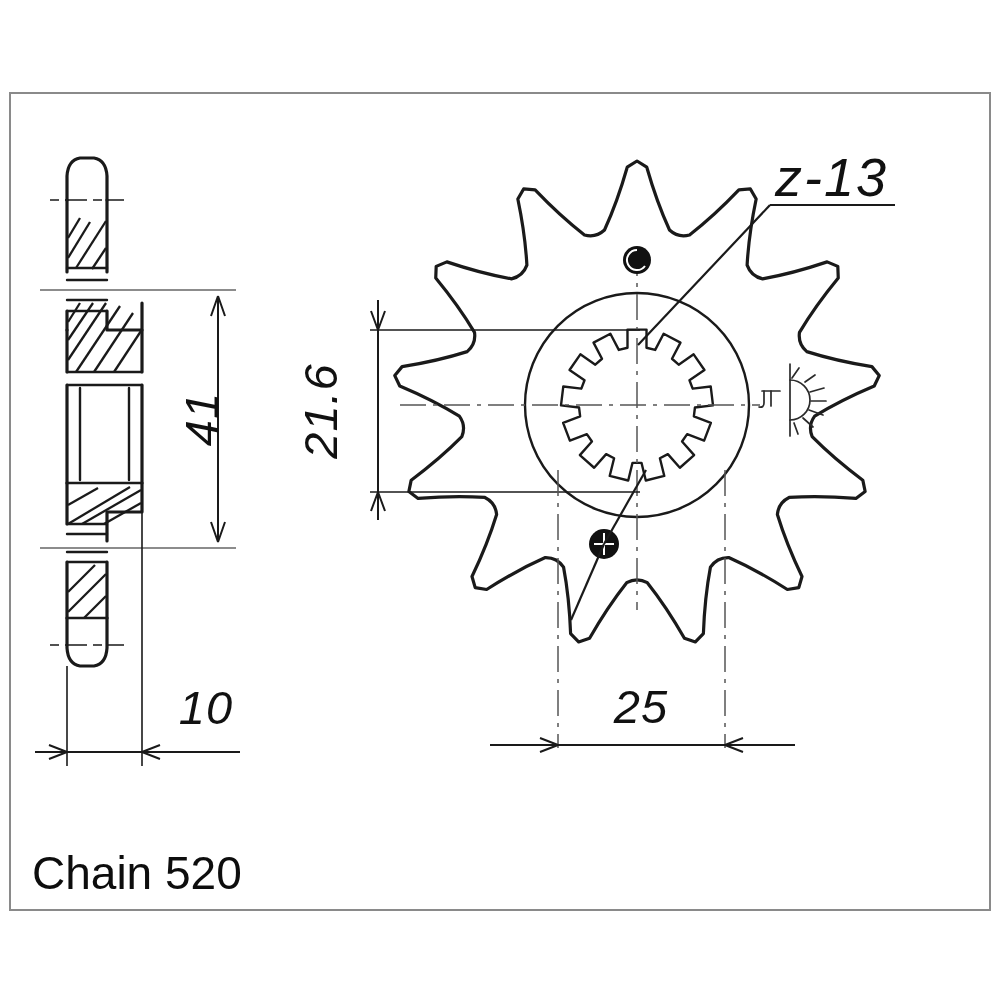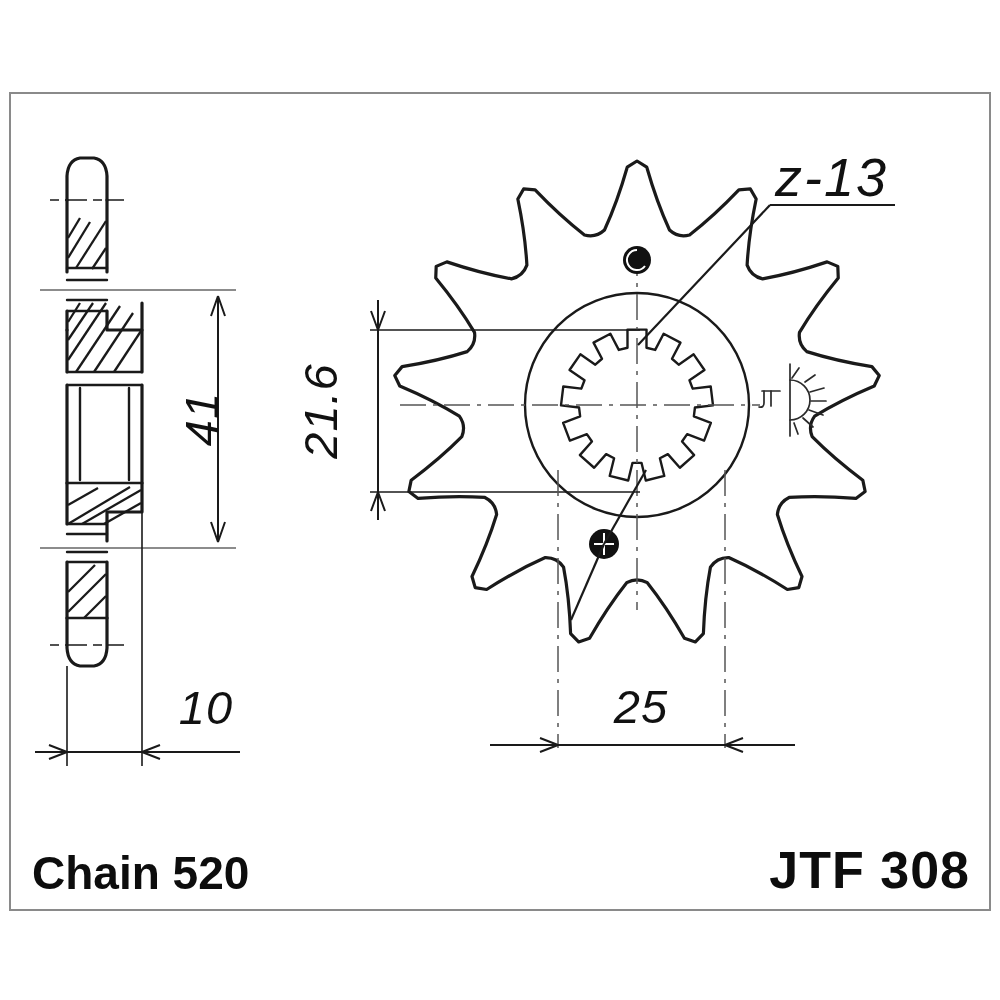--- a/index.html
+++ b/index.html
@@ -102,21 +102,21 @@
   .z-text {
     font-family: "Liberation Sans", sans-serif;
     font-size: 54px;
     font-style: italic;
     fill: #111111;
     letter-spacing: 2px;
   }
   .footer-text {
     position: absolute;
     font-family: "Liberation Sans", sans-serif;
-    font-weight: bold;
+    font-weight: normal;
     font-size: 46px;
     color: #0d0d0d;
     white-space: nowrap;
     letter-spacing: 0px;
   }
   #chain-label {
     left: 32px;
     top: 846px;
   }
   #part-label {
@@ -278,15 +278,14 @@
         <path class="sym-line" d="M 794,423 L 798,434"></path>
 
         <path class="sym-line" d="M 762,391 L 780,391" stroke-width="2.2"></path>
         <path class="sym-line" d="M 771,391 L 771,406" stroke-width="2.2"></path>
         <path class="sym-line" d="M 764,391 L 764,403 Q 764,408 759,407" stroke-width="2.2"></path>
       </g>
     </g>
   </svg>
 
   <div class="footer-text" id="chain-label">Chain 520</div>
-  <div class="footer-text" id="part-label">JTF 308</div>
 
 </div>
 
 </body></html>

